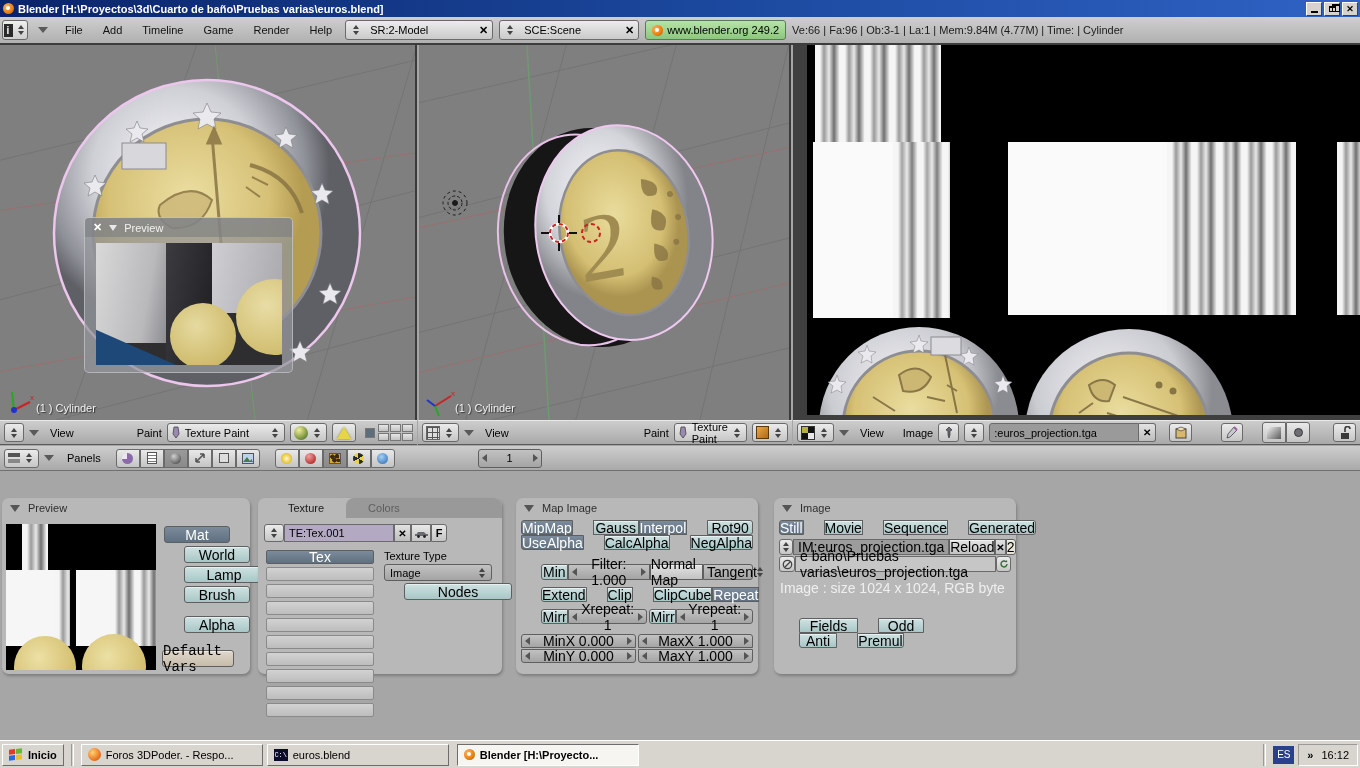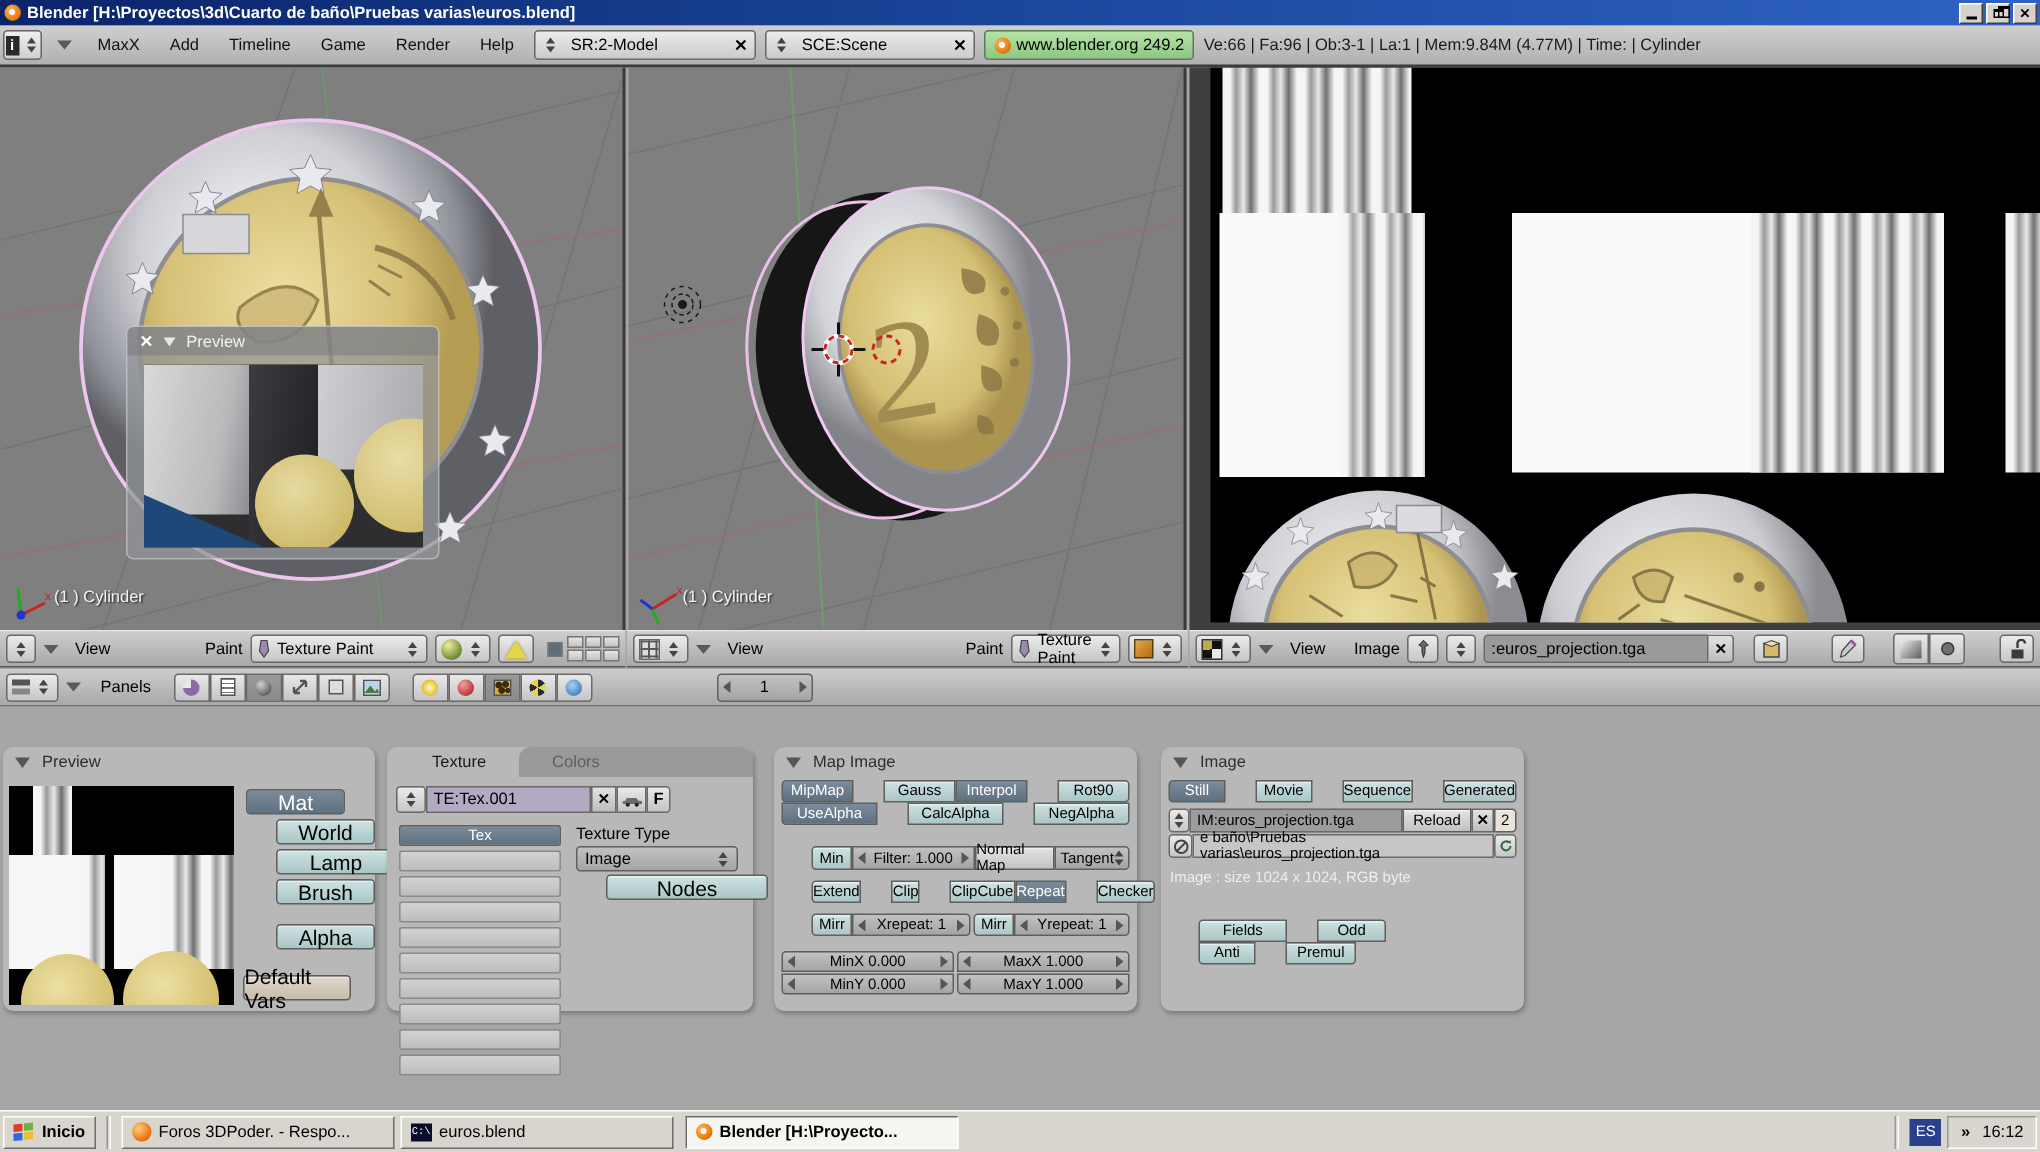--- a/index.html
+++ b/index.html
@@ -43,21 +43,21 @@
   .td{width:0;height:0;border-left:3px solid transparent;border-right:3px solid transparent;border-top:4px solid #444;}
   .tl{width:0;height:0;border-top:4px solid transparent;border-bottom:4px solid transparent;border-right:5px solid #555;}
   .trg{width:0;height:0;border-top:4px solid transparent;border-bottom:4px solid transparent;border-left:5px solid #555;}
   .coll-tri{width:0;height:0;border-left:5px solid transparent;border-right:5px solid transparent;border-top:6px solid #5a5a5a;}
 
   
   .vp{top:45px;height:375px;background:#7f7f7f;overflow:hidden;}
   .vp1{left:0;width:417px;border-right:2px solid #3a3a3a;}
   .vp2{left:419px;width:372px;border-right:2px solid #3a3a3a;}
   .vp3{left:793px;width:567px;background:#3f3f3f;}
-  .vp-label{position:absolute;left:36px;bottom:16px;color:#f2f2f2;text-shadow:1px 1px 1px #333;margin-top:18px;}
+  .vp-label{position:absolute;left:36px;bottom:6px;color:#f2f2f2;text-shadow:1px 1px 1px #333;margin-top:18px;}
 
   
   .float-panel{position:absolute;left:84px;top:172px;width:209px;height:156px;
     background:rgba(145,148,152,0.72);border:1px solid rgba(230,230,235,0.45);border-radius:5px;}
   .float-hdr{height:19px;display:flex;align-items:center;gap:7px;padding:0 8px;color:#f2f2f2;
     background:rgba(120,122,126,0.55);border-radius:4px 4px 0 0;}
   .float-x{color:#fff;font-weight:bold;font-size:11px;}
   .float-tri{width:0;height:0;border-left:4px solid transparent;border-right:4px solid transparent;border-top:6px solid #e8e8e8;}
   .float-body{position:absolute;left:11px;top:25px;width:186px;height:122px;overflow:hidden;background:#2e2e30;}
 
@@ -104,28 +104,28 @@
   .panel{position:absolute;background:#b8b8b8;border-radius:7px;box-shadow:1px 2px 3px rgba(0,0,0,0.25);}
   .phdr{height:20px;display:flex;align-items:center;gap:8px;padding:0 8px;color:#2e2e2e;}
   .ptri{width:0;height:0;border-left:5px solid transparent;border-right:5px solid transparent;border-top:7px solid #555;}
 
   .b{display:flex;align-items:center;justify-content:center;font-size:14px;border:1px solid #5f5f5f;
     border-radius:3px;background:linear-gradient(#e4e4e4,#c2c2c2);box-shadow:inset 0 1px 0 rgba(255,255,255,0.5);}
   .cy{background:linear-gradient(#cfe2e2,#a9c6c6);margin-left:20px;}
   .on{background:linear-gradient(#7b8b9b,#5f7080);color:#fff;box-shadow:none;}
   .num{background:linear-gradient(#c2c2c2,#a4a4a4);display:flex;align-items:center;justify-content:space-between;padding:0 3px;}
   .num span.val{flex:1;text-align:center;}
-  .tan{background:linear-gradient(#e0d8cc,#c6bcab);}
+  .tan{background:linear-gradient(#e0d8cc,#c6bcab);font-family:Liberation Mono, monospace;}
   .slotrow{height:14px;border:1px solid #8a8a8a;border-radius:2px;background:linear-gradient(#d2d2d2,#bdbdbd);margin-bottom:3px;}
   .tab{height:20px;padding:0 22px;display:flex;align-items:center;border-radius:8px 8px 0 0;}
   .tab.active{background:#b8b8b8;color:#1a1a1a;}
   .tab.inactive{background:#999;color:#5e5e5e;}
   .fieldTE{height:18px;background:#b3a9c3;border:1px solid #6a6a6a;display:flex;align-items:center;padding:0 4px;}
   .fieldIM{height:16px;background:#9c9c9c;border:1px solid #6a6a6a;display:flex;align-items:center;padding:0 4px;}
-  .sm{font-size:10px;}
+  .sm{font-size:14px;}
   .info-txt{color:#efefef;}
 
   
   .taskbar{left:0;top:740px;width:1360px;height:28px;background:#d8d5ce;border-top:1px solid #fff;
     display:flex;align-items:center;gap:4px;padding:0 2px;}
   .task{height:22px;border:1px solid;border-color:#fff #6d6d6d #6d6d6d #fff;background:#d8d5ce;
     display:flex;align-items:center;gap:5px;padding:0 6px;}
   .task.active{background:#f6f5f2;border-color:#6d6d6d #fff #fff #6d6d6d;font-weight:bold;}
   .start{font-weight:bold;}
   .flag{width:14px;height:12px;display:grid;grid-template-columns:6px 6px;grid-template-rows:5px 5px;gap:1px;transform:skewY(-6deg);}
@@ -158,21 +158,21 @@
 
   <div class="r appheader">
     <span class="winmenu-btn">
       <span class="info-icon">i</span>
       <span class="stp">
           <span class="tu"></span>
           <span class="td"></span>
         </span>
     </span>
     <span class="coll-tri" style="margin:0 4px"></span>
-    <span class="menu-item">MaxX</span>
+    <span class="menu-item">File</span>
     <span class="menu-item">Add</span>
     <span class="menu-item">Timeline</span>
     <span class="menu-item">Game</span>
     <span class="menu-item">Render</span>
     <span class="menu-item">Help</span>
     <span class="hdr-drop" style="width:148px">
       <span class="stp">
           <span class="tu"></span>
           <span class="td"></span>
         </span>

